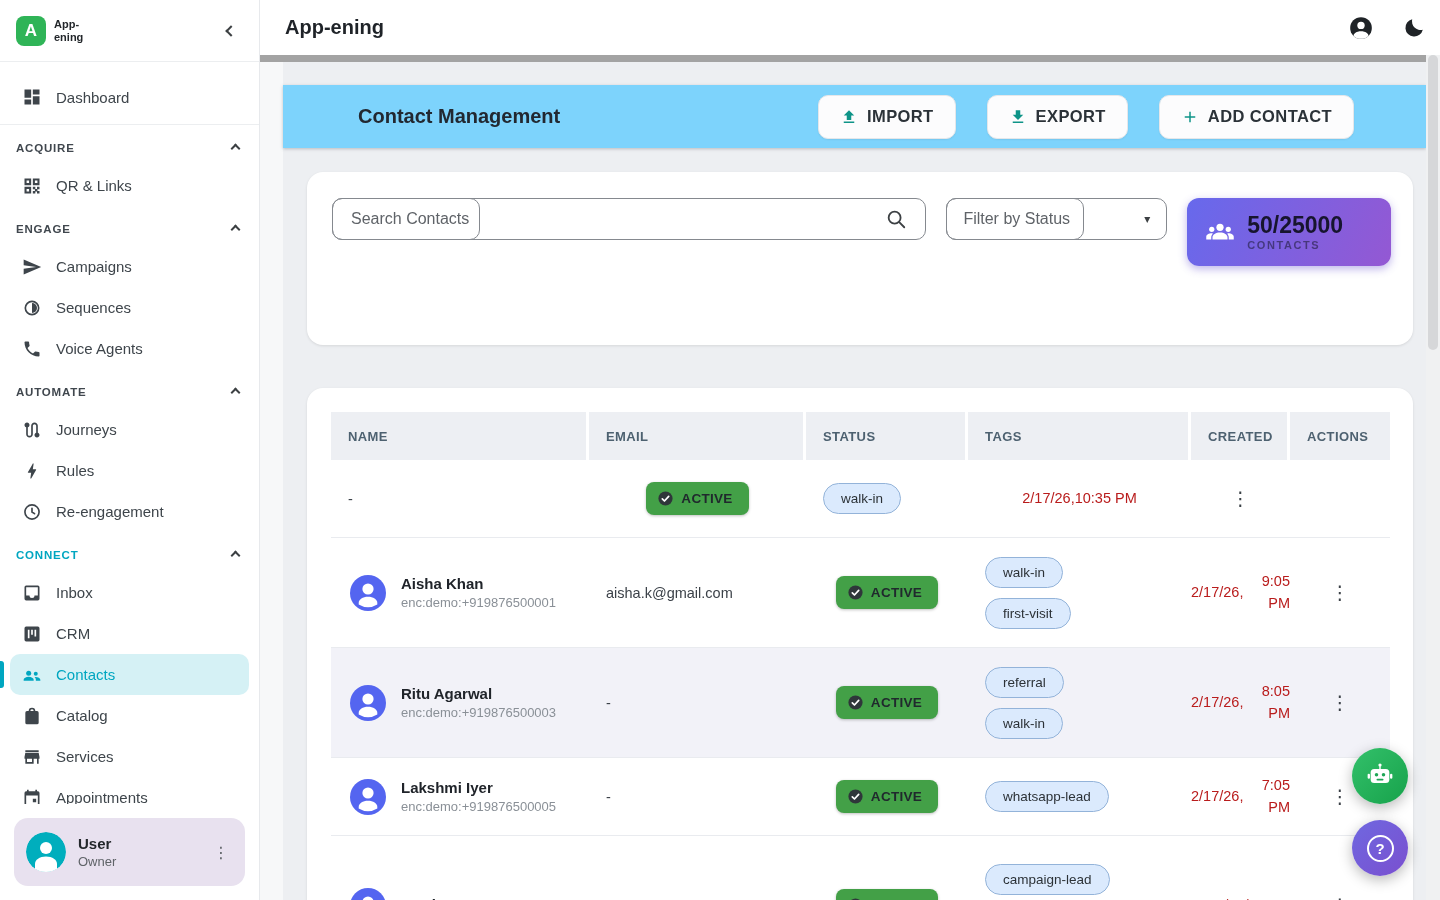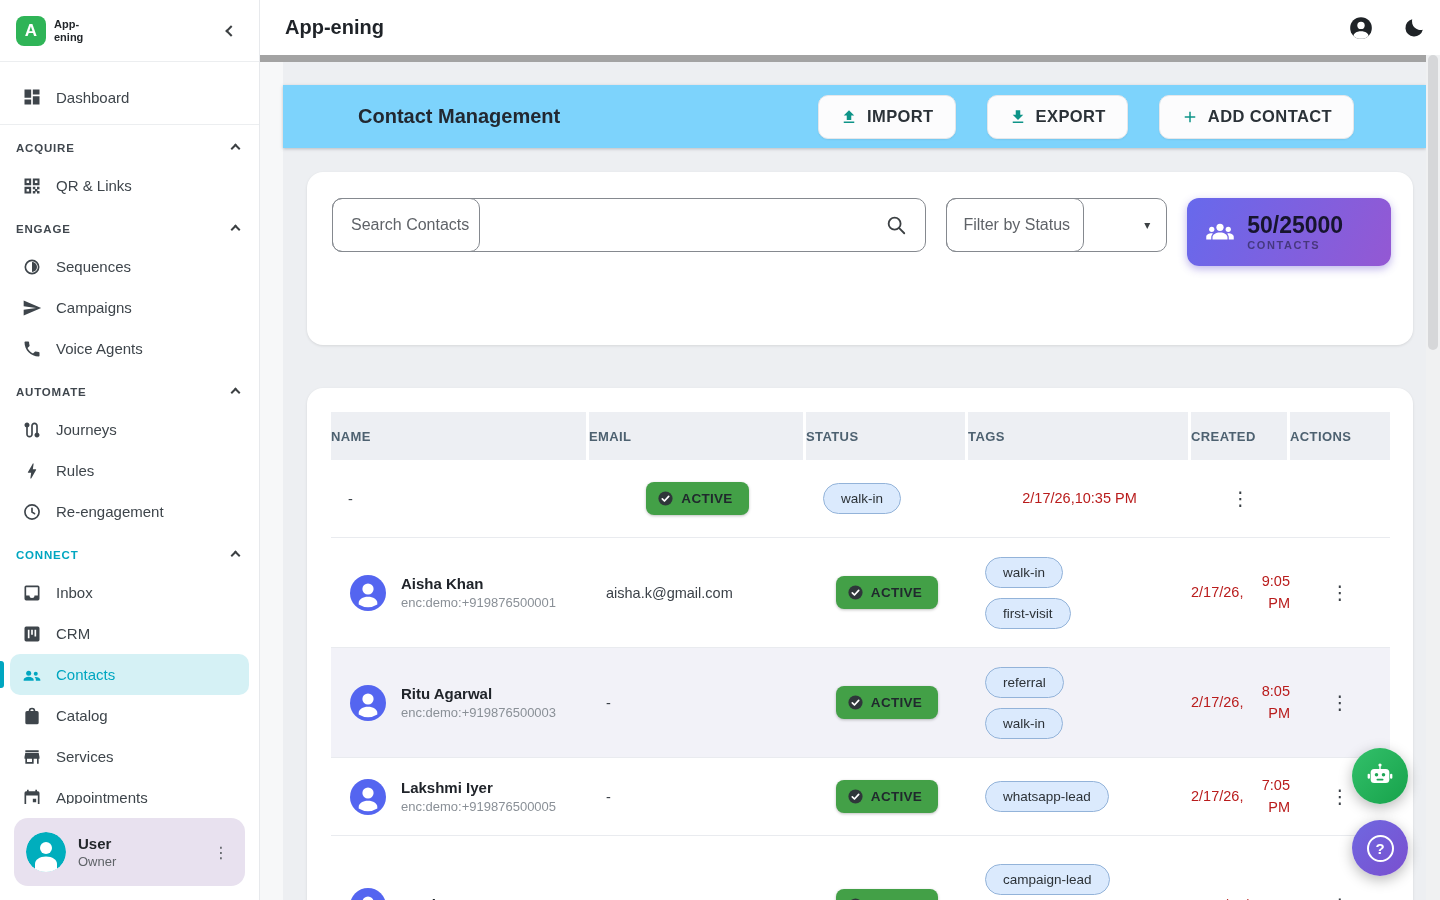--- a/index.html
+++ b/index.html
@@ -56,21 +56,21 @@
   .tl-btns { margin-left:auto; margin-right:72px; display:flex; gap:10px; }
   .tbtn { height:44px; display:flex; align-items:center; gap:9px; padding:0 21px; background:#fcfcfd;
           border:1px solid #e5e7ea; border-radius:10px; font-size:16.5px; font-weight:700; letter-spacing:.4px;
           color:#2b3238; box-shadow:0 1px 2px rgba(0,0,0,.06); cursor:pointer;margin-left:21px; }
   .tbtn svg { width:18px; height:18px; fill:var(--teal-ic,#0e9488); }
 
   
   .search-card { position:absolute; left:307px; top:172px; width:1106px; height:173px; background:#fff;
                  border-radius:16px; box-shadow:0 1px 3px rgba(0,0,0,.1); z-index:1; }
   .sc-row { display:flex; gap:20px; padding:26px 22px 0 25px; align-items:flex-start; }
-  .field { position:relative; height:54px; border:1px solid #85898f; border-radius:10px; display:flex;
+  .field { position:relative; height:42px; border:1px solid #85898f; border-radius:10px; display:flex;
            align-items:center; color:#5f6368; font-size:16px; cursor:text; background:#fff; }
   .field .notch { position:absolute; left:-1px; top:-1px; bottom:-1px; border:1px solid #85898f;
                   border-radius:10px; pointer-events:none; }
   .search-field { width:595px; padding:0 18px; }
   .search-field .notch { width:148px; }
   .filter-field { width:221px; padding:0 16px; cursor:pointer; }
   .filter-field .notch { width:138px; }
   .caret { margin-left:auto; font-size:12px; color:#3c4043; }
   .search-ic { margin-left:auto; display:flex; }
   .counter { width:204px; height:68px; border-radius:12px;
@@ -79,21 +79,21 @@
              box-shadow:0 3px 8px rgba(110,90,210,.45); }
   .counter svg { width:30px; height:30px; fill:#fff; flex:0 0 30px; }
   .counter-val { font-size:23px; font-weight:800; color:#17152e; line-height:1.1; }
   .counter-lbl { font-size:11px; font-weight:700; letter-spacing:1.6px; color:rgba(23,21,46,.55); margin-top:1px; }
 
   
   .table-card { position:absolute; left:307px; top:388px; width:1106px; height:600px; background:#fff;
                 border-radius:16px; box-shadow:0 1px 3px rgba(0,0,0,.1); padding:24px 23px 0 24px; z-index:1; }
   .tgrid { display:grid; grid-template-columns:258px 217px 162px 223px 99px 100px; }
   .thead { height:48px; }
-  .hcell { background:#edeff3; display:flex; align-items:center; font-size:13px;
+  .hcell { background:#edeff3; display:flex; align-items:center; padding-left:17px; font-size:13px;
            font-weight:700; letter-spacing:.4px; color:#4d6170; border-right:3px solid #fff; }
   .hcell:last-child { border-right:none; }
   .trow { min-height:78px; border-bottom:1px solid #e9ebef; align-items:center; }
   .trow.two { min-height:110px; }
   .trow.tall { min-height:140px; }
   .trow.shaded { background:var(--shaded,#f2f2f8); }
   .cell { display:flex; align-items:center; }
   .cname { gap:15px; padding-left:19px; }
   .avatar { width:36px; height:36px; flex:0 0 36px; }
   .cname-text { font-size:15px; font-weight:700; color:#20242a; display:block; }
@@ -162,34 +162,34 @@
         </span>
       <span class="nlbl">QR &amp; Links</span>
     </div>
 
     <div class="nav-sec">
       <span class="sec-lbl">ENGAGE</span>
       <span class="chevron up"></span>
     </div>
     <div class="nav-item">
       <span class="nic">
+          <svg viewBox="0 0 24 24" fill="currentColor">
+            <path d="M2.01 21L23 12 2.01 3 2 10l15 2-15 2z"></path>
+          </svg>
+        </span>
+      <span class="nlbl">Campaigns</span>
+    </div>
+    <div class="nav-item">
+      <span class="nic">
           <svg viewBox="0 0 24 24">
             <circle cx="12" cy="12" r="8" fill="none" stroke="currentColor" stroke-width="2"></circle>
             <path d="M12 6a6 6 0 0 1 0 12z" fill="currentColor"></path>
           </svg>
         </span>
       <span class="nlbl">Sequences</span>
-    </div>
-    <div class="nav-item">
-      <span class="nic">
-          <svg viewBox="0 0 24 24" fill="currentColor">
-            <path d="M2.01 21L23 12 2.01 3 2 10l15 2-15 2z"></path>
-          </svg>
-        </span>
-      <span class="nlbl">Campaigns</span>
     </div>
     <div class="nav-item">
       <span class="nic">
           <svg viewBox="0 0 24 24" fill="currentColor">
             <path d="M6.62 10.79c1.44 2.83 3.76 5.14 6.59 6.59l2.2-2.2c.27-.27.67-.36 1.02-.24 1.12.37 2.33.57 3.57.57.55 0 1 .45 1 1V20c0 .55-.45 1-1 1-9.39 0-17-7.61-17-17 0-.55.45-1 1-1h3.5c.55 0 1 .45 1 1 0 1.25.2 2.45.57 3.57.11.35.03.74-.25 1.02l-2.2 2.2z"></path>
           </svg>
         </span>
       <span class="nlbl">Voice Agents</span>
     </div>
 

